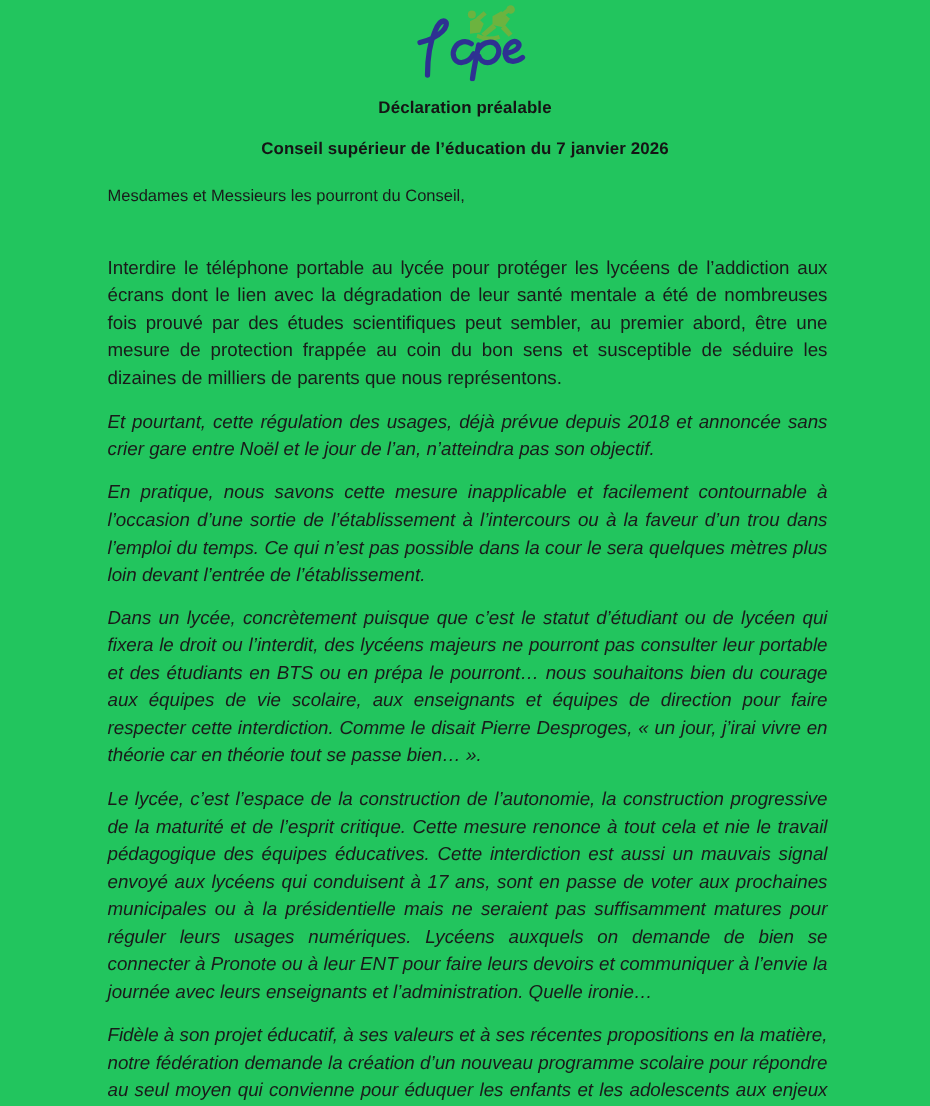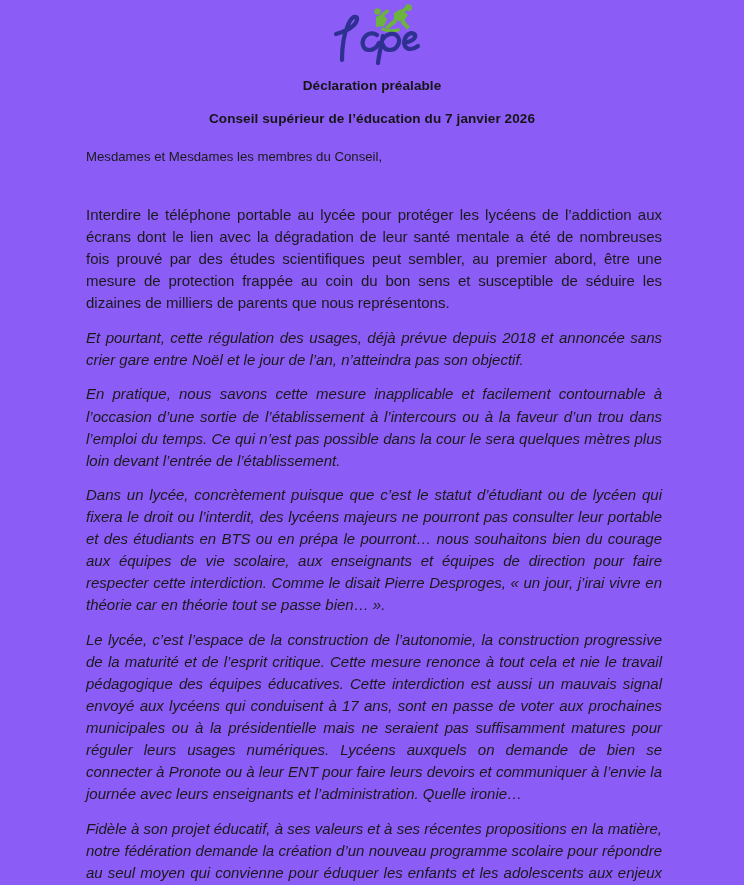--- a/index.html
+++ b/index.html
@@ -13,21 +13,21 @@
     position: relative;
     overflow: hidden;
     font-family: "Liberation Sans", sans-serif;
     color: #1a1a1a;
     -webkit-font-smoothing: antialiased;
   }
 
   .page {
     width: 744px;
     height: 885px;
-    background: #8b5cf6;
+    background: #22c55e;
     position: relative;
     box-sizing: border-box;
   }
 
   
   .logo-block {
     width: 100%;
     height: 66px;
     display: flex;
     align-items: center;
@@ -155,21 +155,21 @@
     </svg>
   </div>
 
   <div class="heading-block">
     <div class="doc-title">Déclaration préalable</div>
     <div class="doc-subtitle">Conseil supérieur de l’éducation du 7 janvier 2026</div>
   </div>
 
   <div class="body-block">
 
-    <p class="salutation">Mesdames et Mesdames les membres du Conseil,</p>
+    <p class="salutation">Mesdames et Messieurs les pourront du Conseil,</p>
 
     <div class="gap-after-salutation"></div>
 
     <p class="para">Interdire le téléphone portable au lycée pour protéger les lycéens de l’addiction aux écrans dont le lien avec la dégradation de leur santé mentale a été de nombreuses fois prouvé par des études scientifiques peut sembler, au premier abord, être une mesure de protection frappée au coin du bon sens et susceptible de séduire les dizaines de milliers de parents que nous représentons.</p>
     <p class="para">Et pourtant, cette régulation des usages, déjà prévue depuis 2018 et annoncée sans crier gare entre Noël et le jour de l’an, n’atteindra pas son objectif.</p>
     <p class="para">En pratique, nous savons cette mesure inapplicable et facilement contournable à l’occasion d’une sortie de l’établissement à l’intercours ou à la faveur d’un trou dans l’emploi du temps. Ce qui n’est pas possible dans la cour le sera quelques mètres plus loin devant l’entrée de l’établissement.</p>
     <p class="para">Dans un lycée, concrètement puisque que c’est le statut d’étudiant ou de lycéen qui fixera le droit ou l’interdit, des lycéens majeurs ne pourront pas consulter leur portable et des étudiants en BTS ou en prépa le pourront… nous souhaitons bien du courage aux équipes de vie scolaire, aux enseignants et équipes de direction pour faire respecter cette interdiction. Comme le disait Pierre Desproges, « un jour, j’irai vivre en théorie car en théorie tout se passe bien… ».</p>
     <p class="para">Le lycée, c’est l’espace de la construction de l’autonomie, la construction progressive de la maturité et de l’esprit critique. Cette mesure renonce à tout cela et nie le travail pédagogique des équipes éducatives. Cette interdiction est aussi un mauvais signal envoyé aux lycéens qui conduisent à 17 ans, sont en passe de voter aux prochaines municipales ou à la présidentielle mais ne seraient pas suffisamment matures pour réguler leurs usages numériques. Lycéens auxquels on demande de bien se connecter à Pronote ou à leur ENT pour faire leurs devoirs et communiquer à l’envie la journée avec leurs enseignants et l’administration. Quelle ironie…</p>
     <p class="para">Fidèle à son projet éducatif, à ses valeurs et à ses récentes propositions en la matière, notre fédération demande la création d’un nouveau programme scolaire pour répondre au seul moyen qui convienne pour éduquer les enfants et les adolescents aux enjeux du numérique. Un programme d’éducation à la vie numérique et aux médias à imaginer et à déployer de l’école au lycée. A chaque âge son apprentissage :</p>
 

